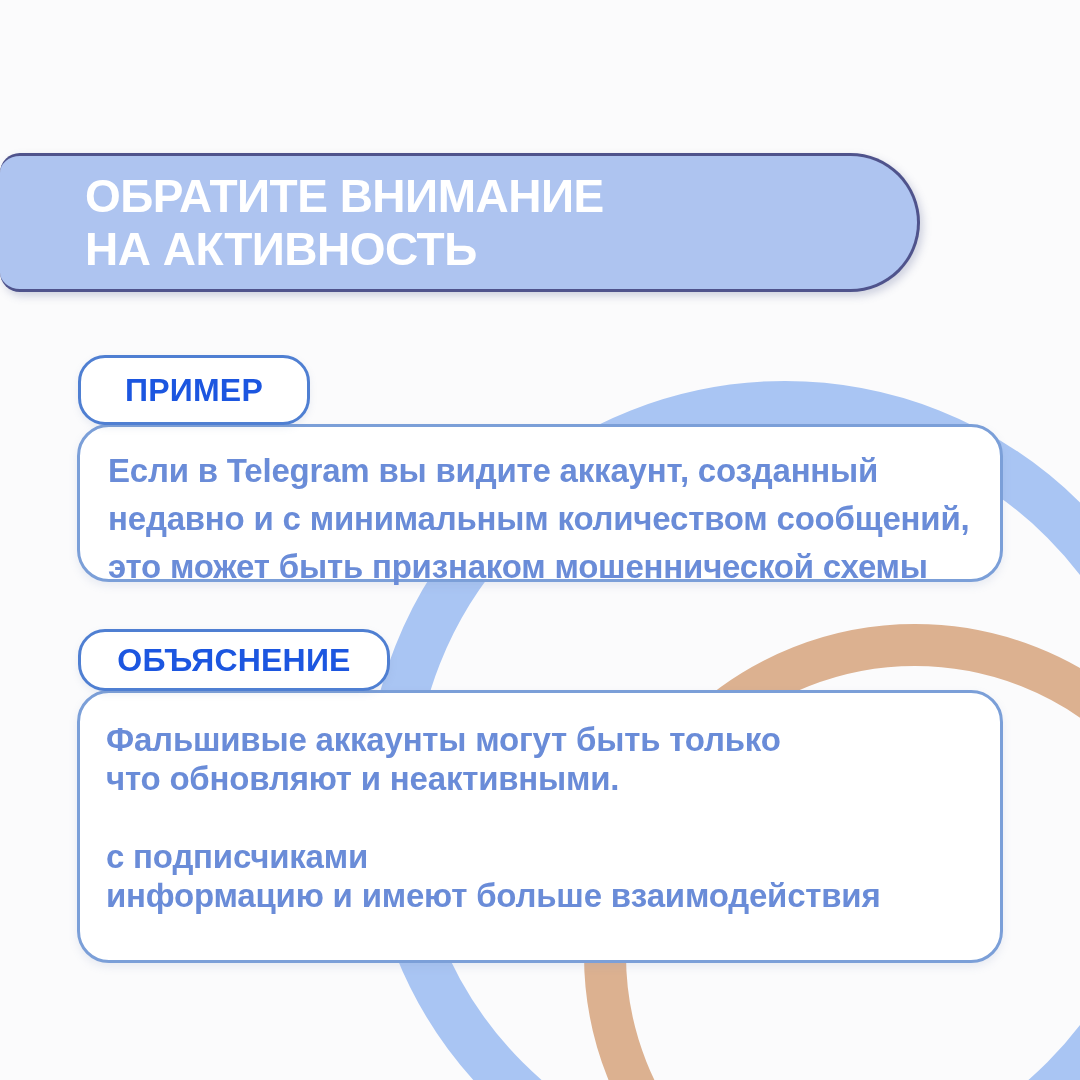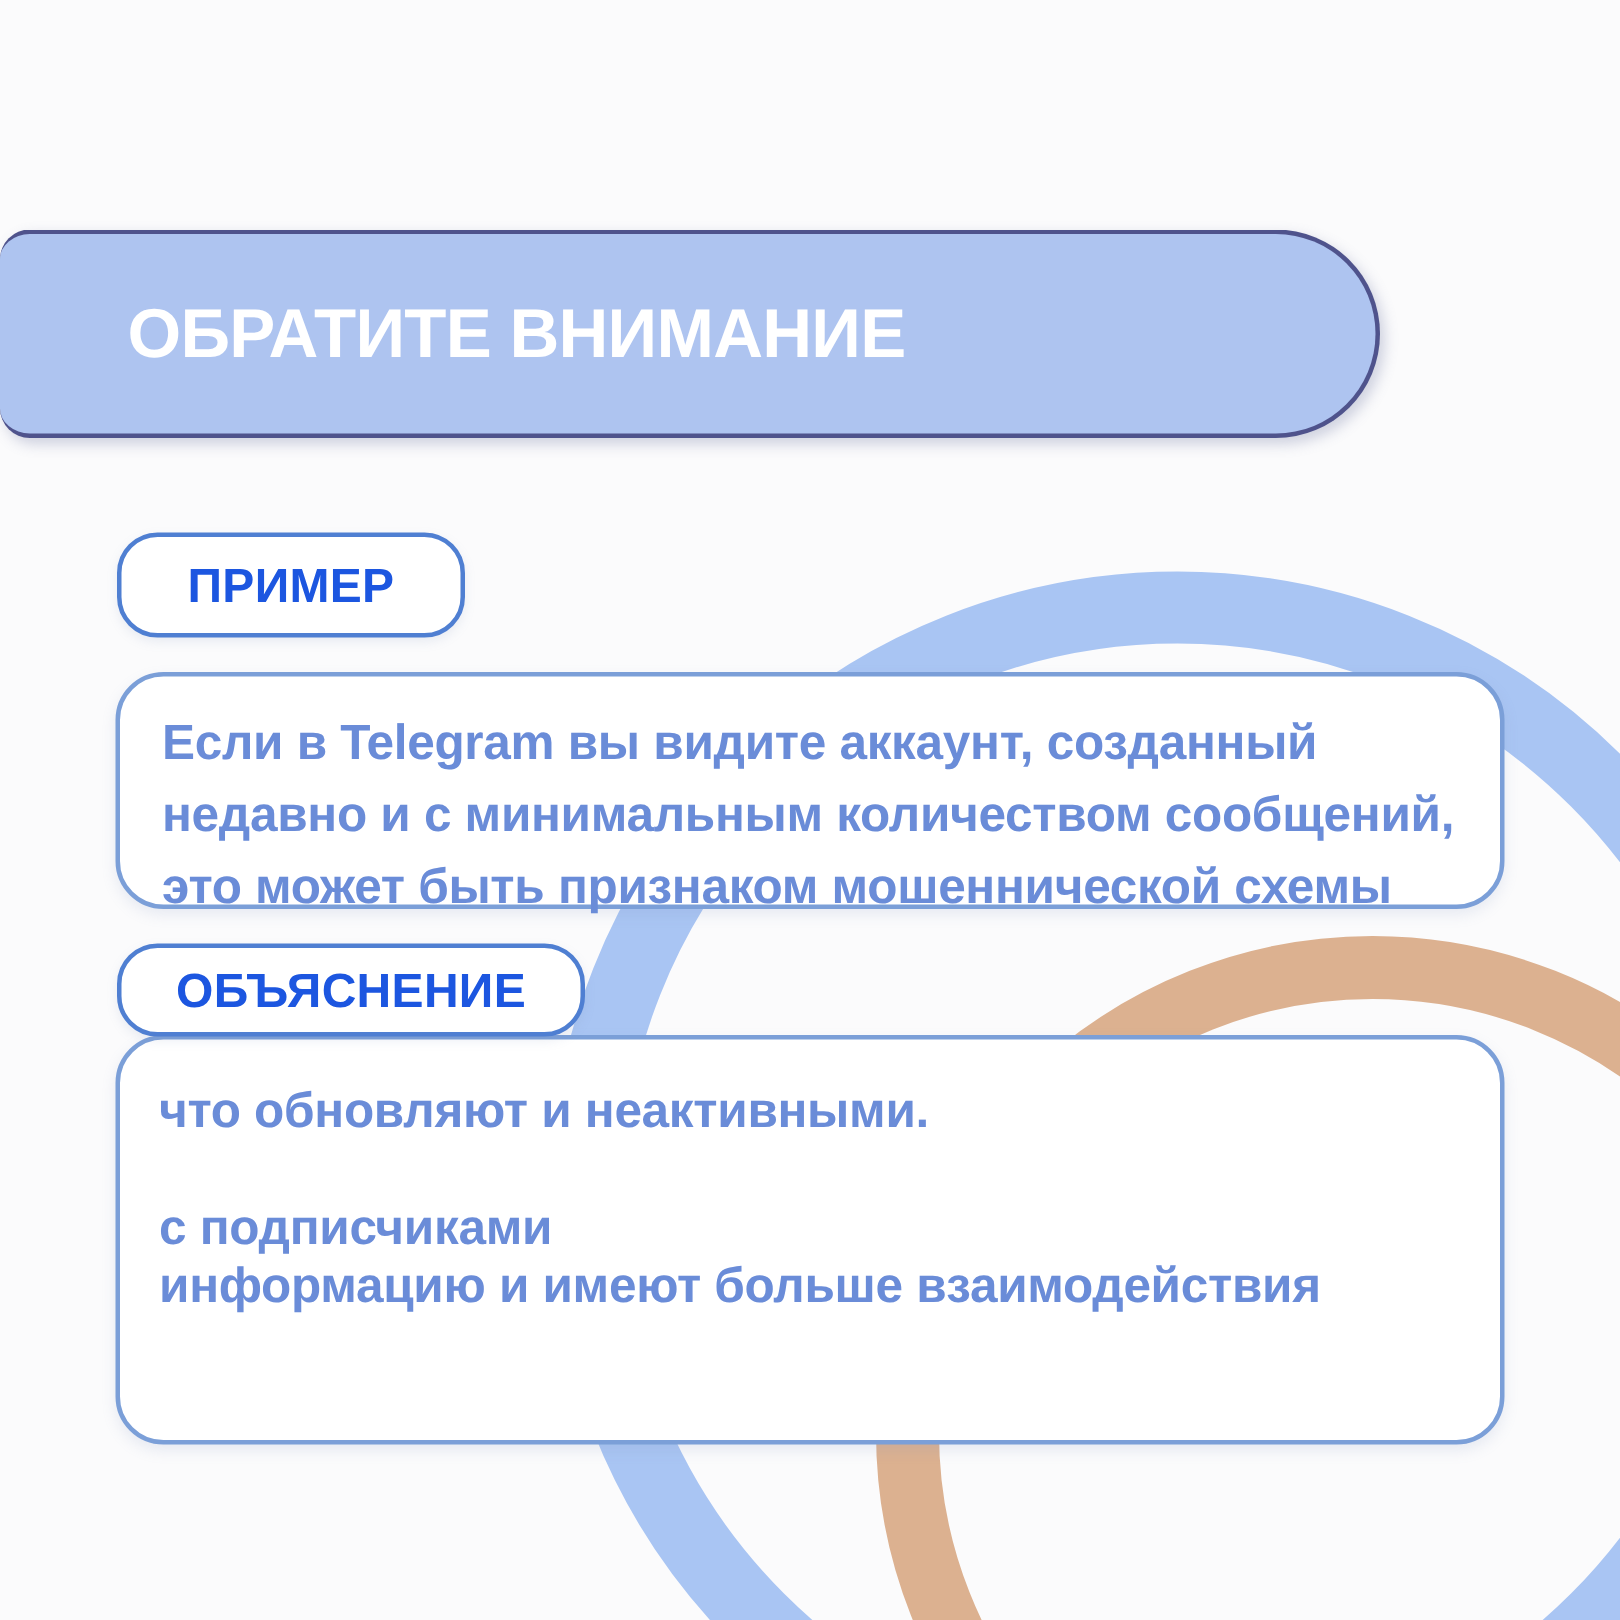--- a/index.html
+++ b/index.html
@@ -69,56 +69,58 @@
     position:absolute;box-sizing:border-box;
     background:#ffffff;
     border:3px solid var(--card-border);
     border-radius:32px;
     color:var(--card-text);
     font-size:33px;font-weight:700;letter-spacing:-0.2px;
     z-index:2;
     box-shadow:0 4px 9px rgba(130,150,190,0.16);
   }
   .card-example{
-    left:77px;top:448px;width:926px;height:158px;
+    left:77px;top:424px;width:926px;height:158px;
     padding:20px 24px 0 28px;line-height:48px;
   }
   .card-explanation{
     left:77px;top:690px;width:926px;height:273px;
     padding:27px 24px 0 26px;line-height:39px;
   }
   .card .line{display:block;white-space:nowrap;}
   .card-explanation .para2{margin-top:39px;}
 </style>
 </head>
 <body>
 
 <div id="stage">
 
   <div class="ring ring-blue"></div>
   <div class="ring ring-tan"></div>
 
   <div class="banner">
     <span class="banner-line">ОБРАТИТЕ ВНИМАНИЕ</span>
+    <span class="banner-line">НА АКТИВНОСТЬ</span>
   </div>
 
   <div class="pill pill-example">
     <span>ПРИМЕР</span>
   </div>
   <div class="card card-example">
     <span class="line">Если в Telegram вы видите аккаунт, созданный</span>
     <span class="line">недавно и с минимальным количеством сообщений,</span>
     <span class="line">это может быть признаком мошеннической схемы</span>
   </div>
 
   <div class="pill pill-explanation">
     <span>ОБЪЯСНЕНИЕ</span>
   </div>
   <div class="card card-explanation">
     <div class="para1">
+      <span class="line">Фальшивые аккаунты могут быть только</span>
       <span class="line">что обновляют и неактивными.</span>
     </div>
     <div class="para2">
       <span class="line">с подписчиками</span>
       <span class="line">информацию и имеют больше взаимодействия</span>
     </div>
   </div>
 
 </div>
 

